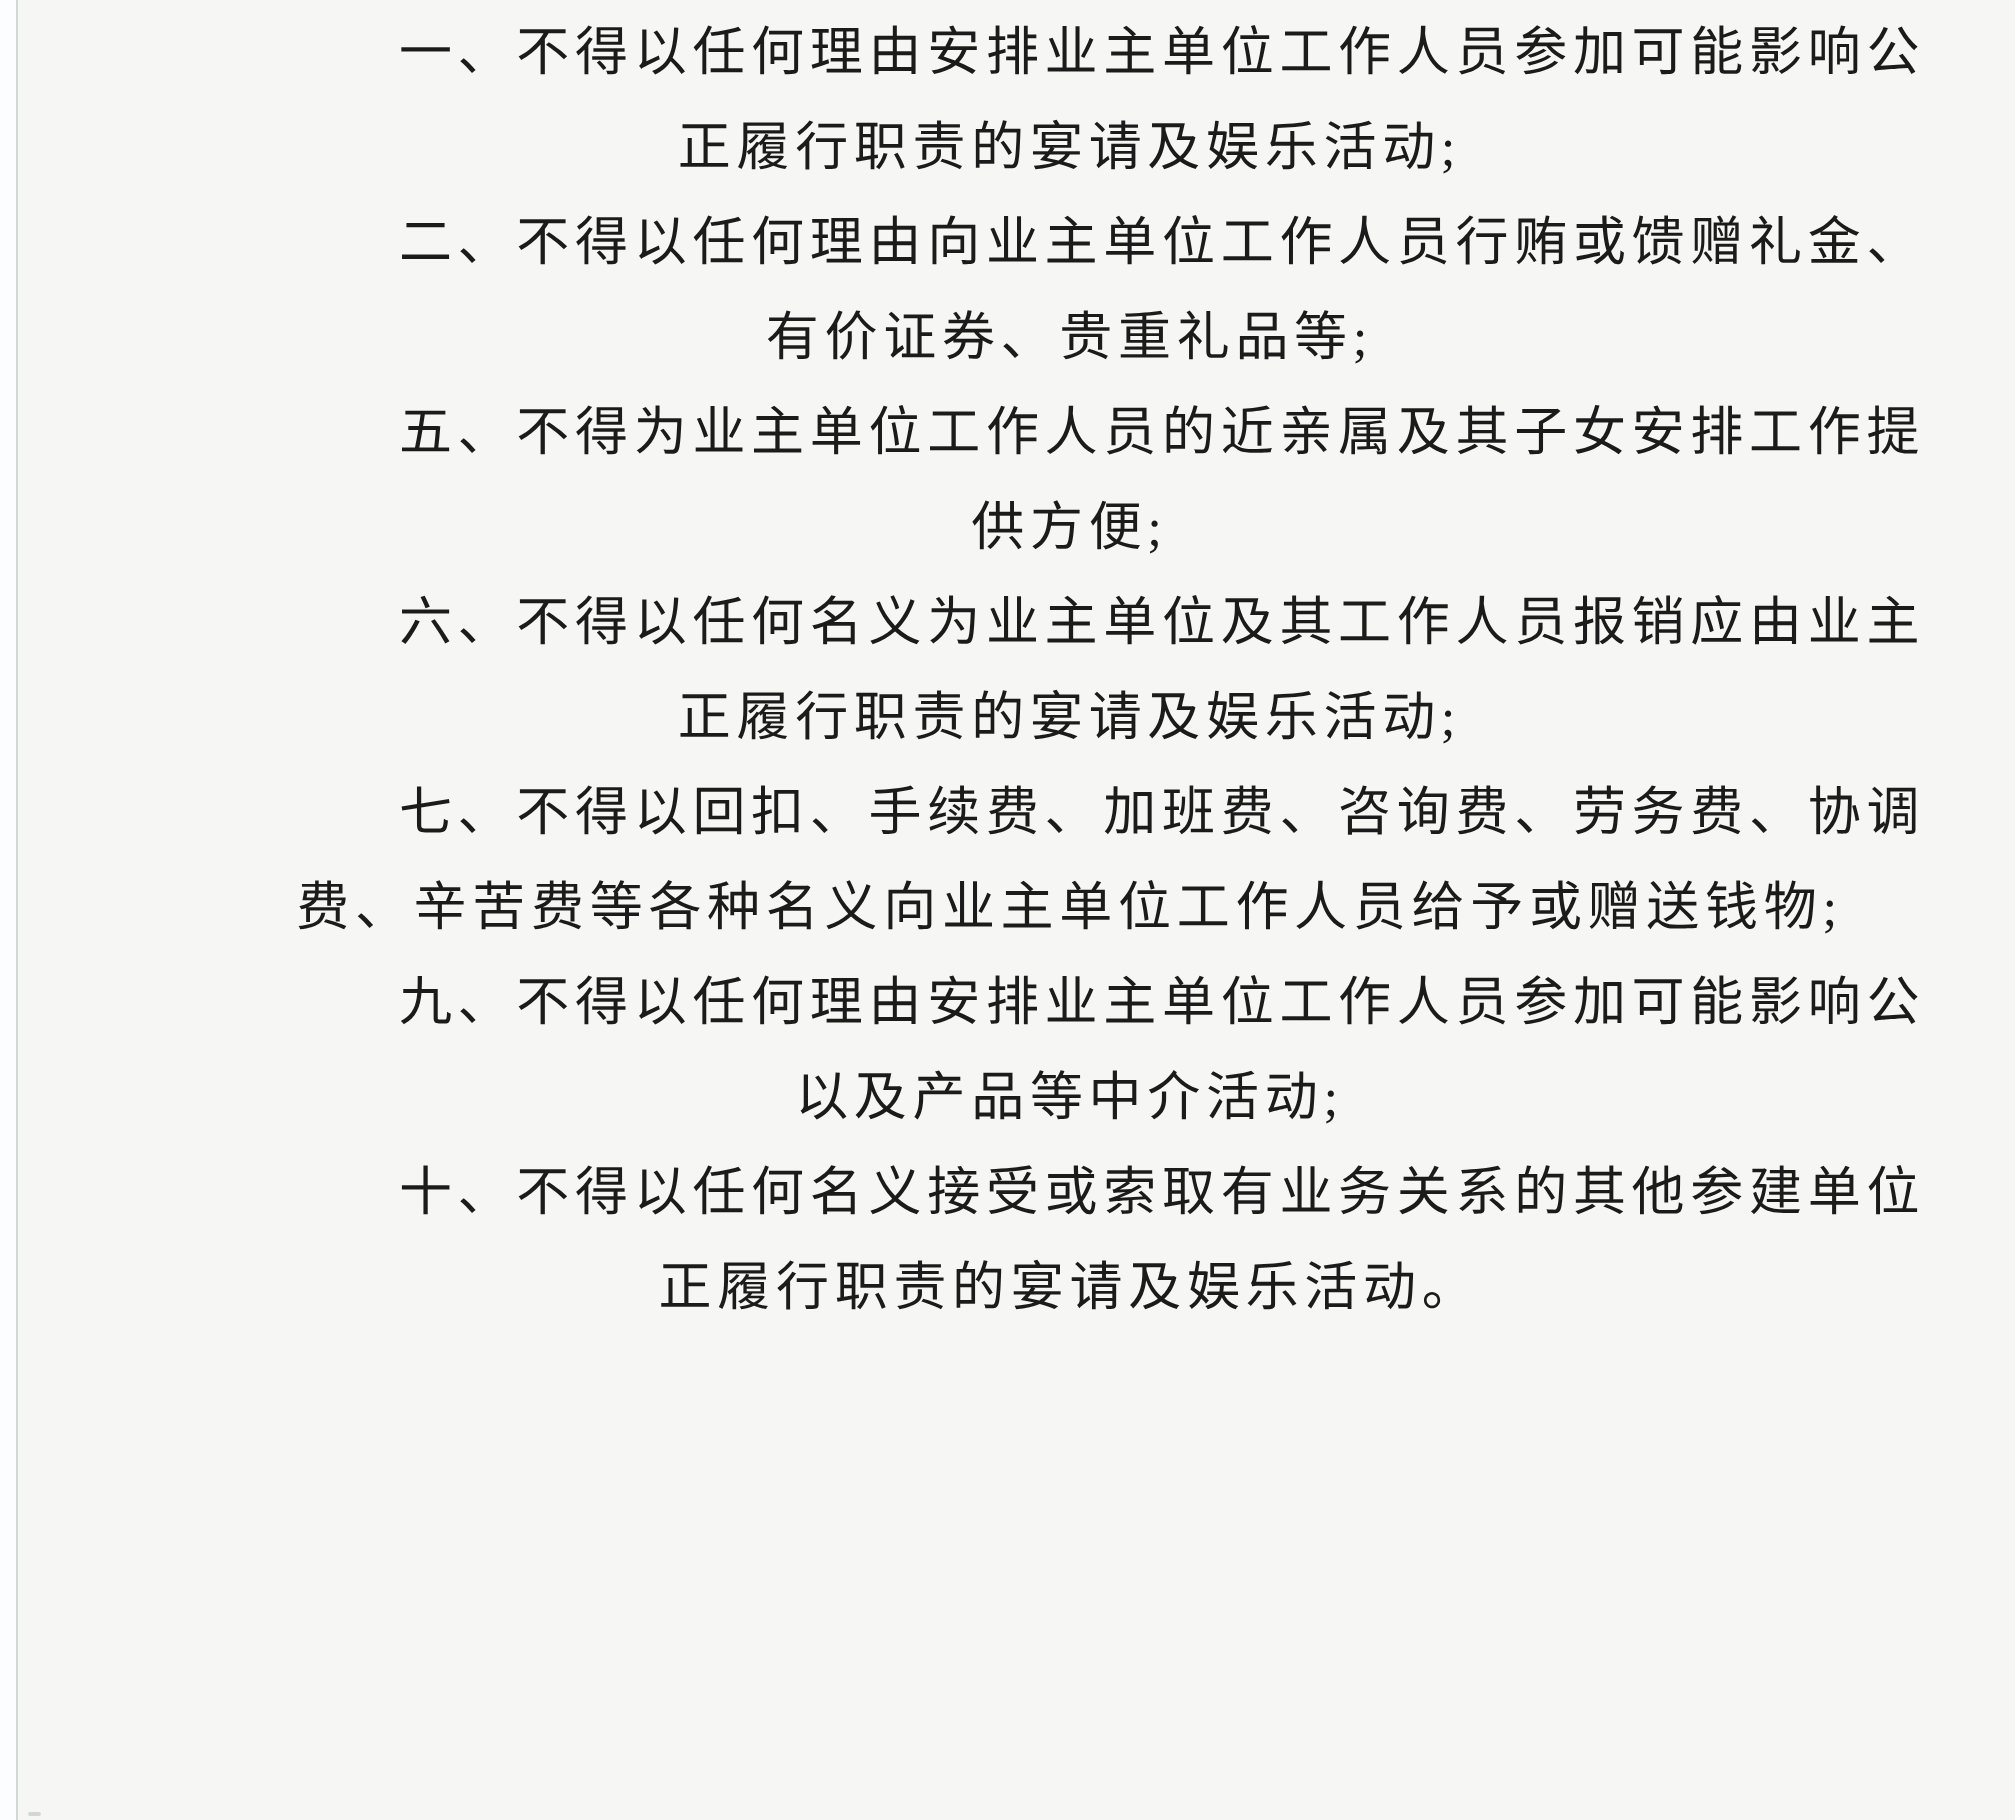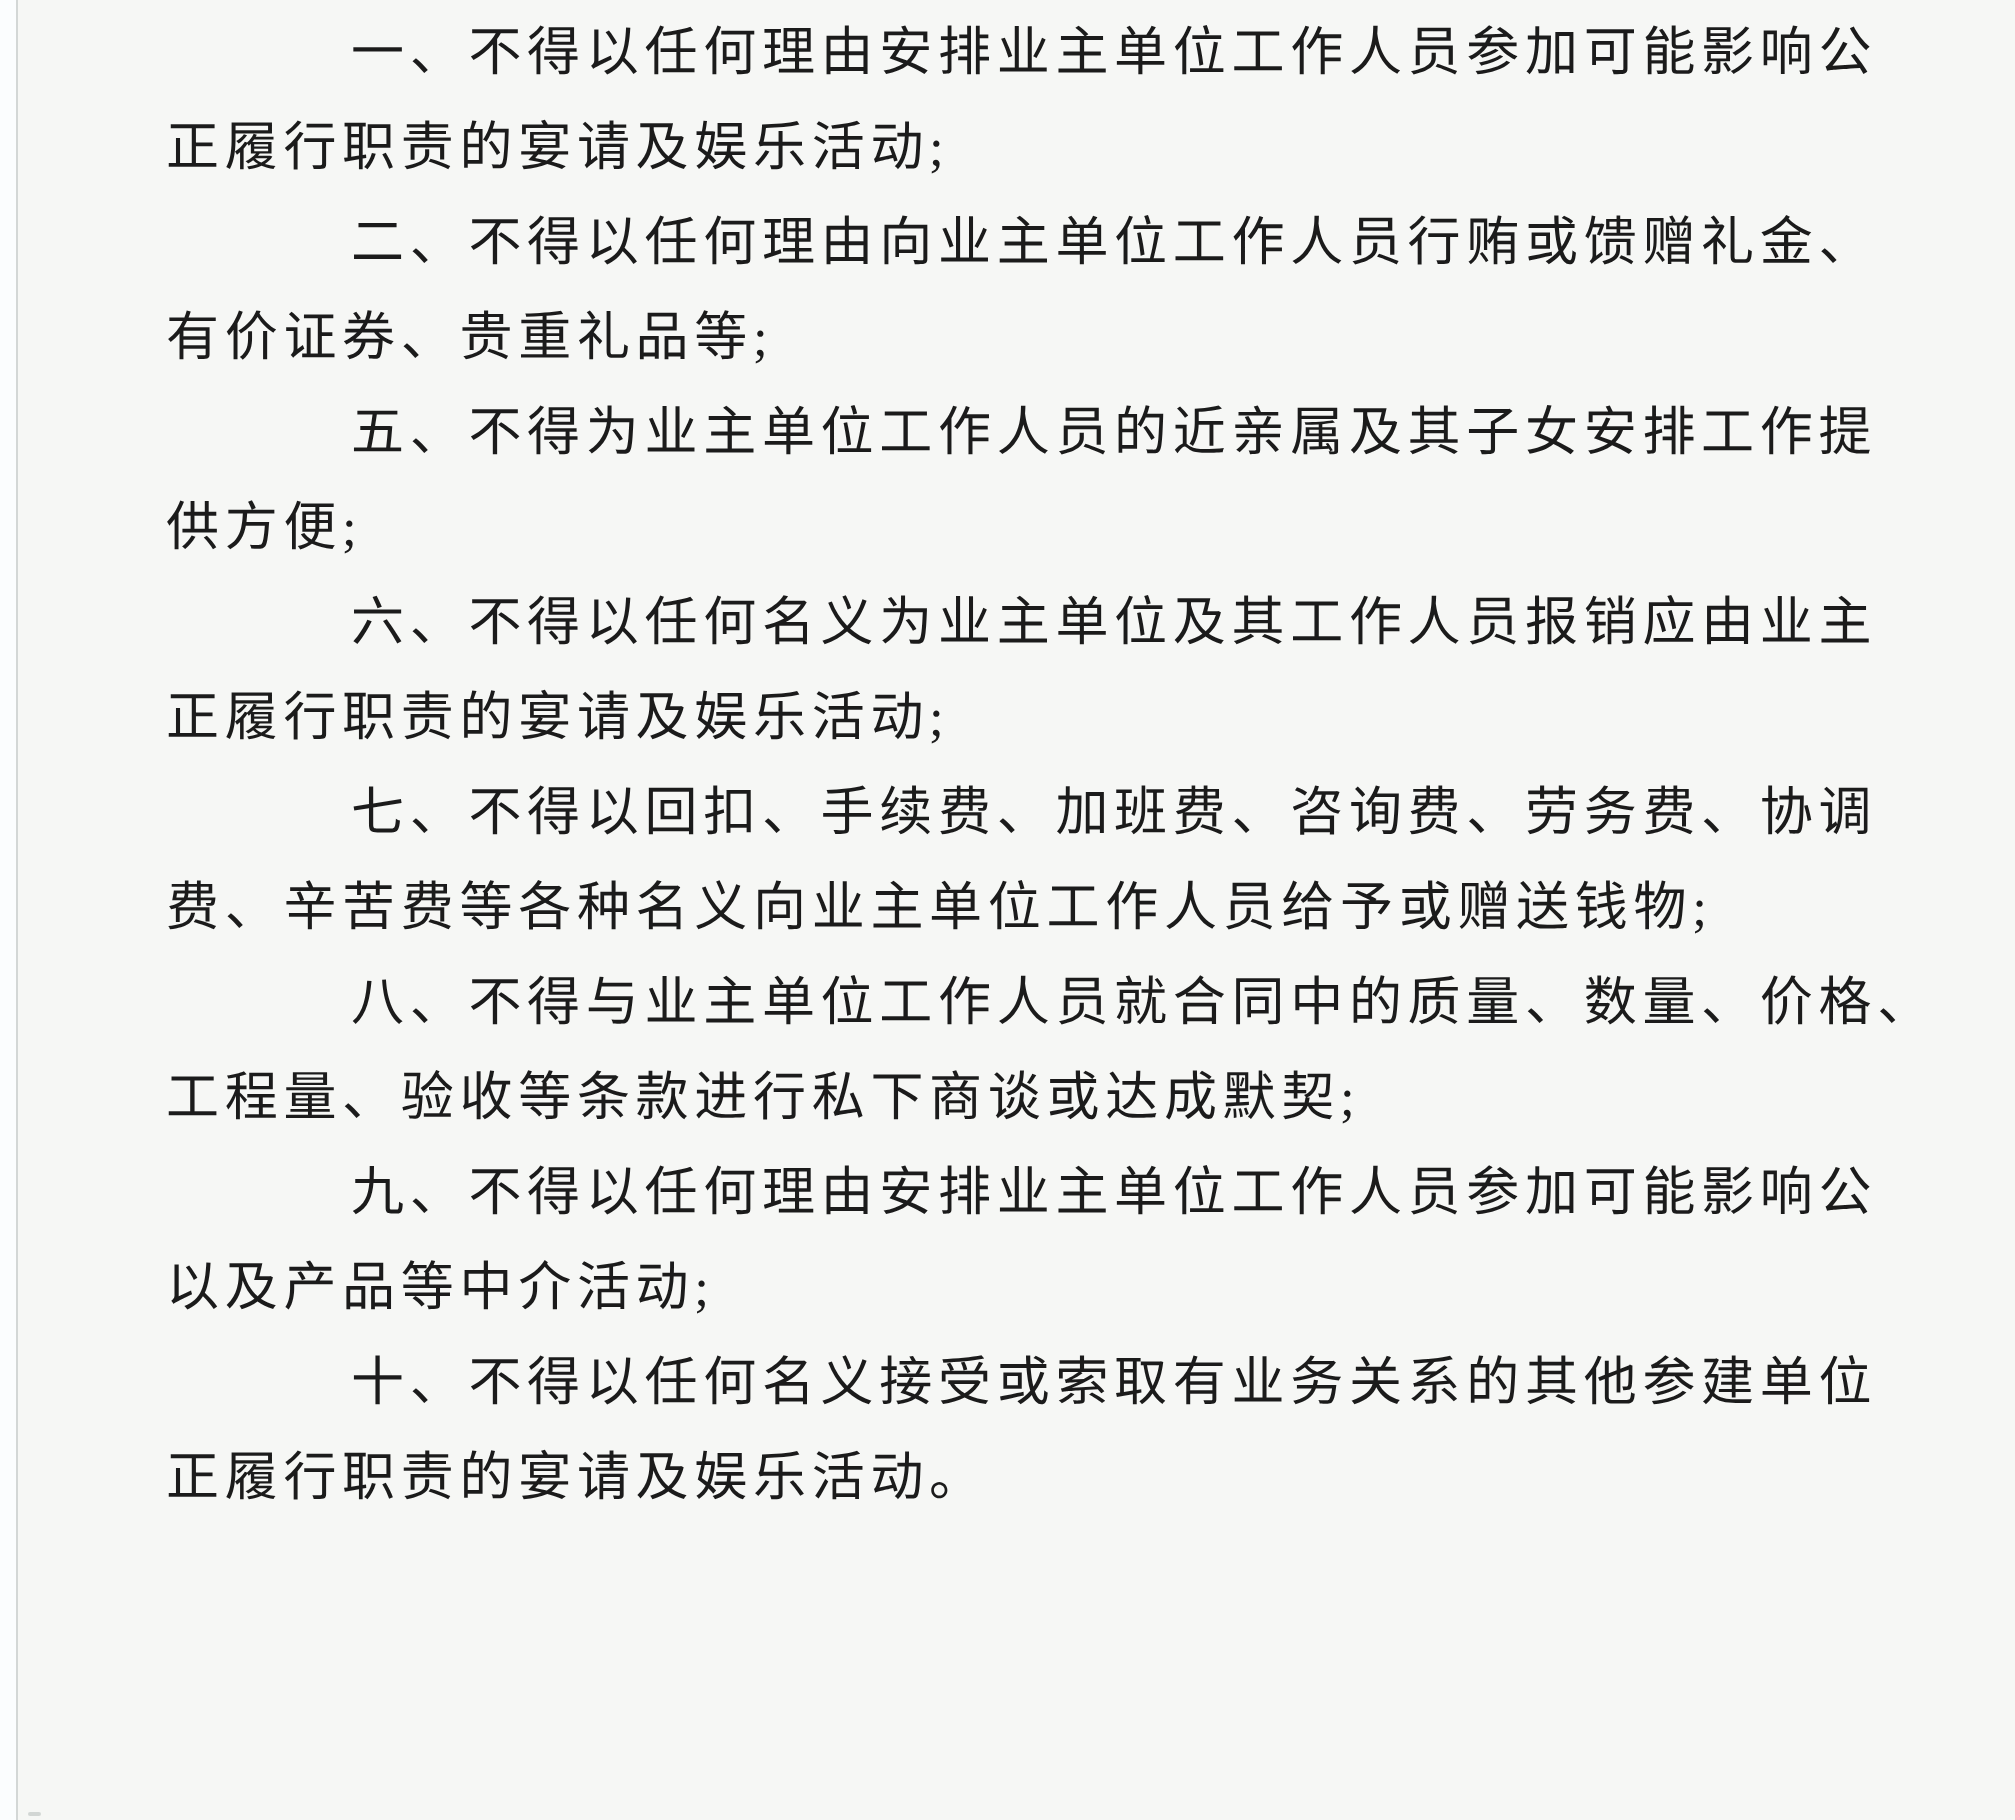--- a/index.html
+++ b/index.html
@@ -38,21 +38,21 @@
   
   .page-text {
     position: absolute;
     left: 166px;
     top: 4.9px;
     width: 1807px;
     color: #1b1b1b;
     font-size: 53px;
     line-height: 95px;
     letter-spacing: 5.7px;
-    text-align: left;
+    text-align: center;
   }
   p.clause {
     margin: 0;
     padding: 0;
     white-space: pre-line;   
     text-indent: 185px;      
   }
 </style>
 </head>
 <body>
@@ -65,20 +65,18 @@
   <p class="clause">一、不得以任何理由安排业主单位工作人员参加可能影响公
 正履行职责的宴请及娱乐活动;</p>
   <p class="clause">二、不得以任何理由向业主单位工作人员行贿或馈赠礼金、
 有价证券、贵重礼品等;</p>
   <p class="clause">五、不得为业主单位工作人员的近亲属及其子女安排工作提
 供方便;</p>
   <p class="clause">六、不得以任何名义为业主单位及其工作人员报销应由业主
 正履行职责的宴请及娱乐活动;</p>
   <p class="clause">七、不得以回扣、手续费、加班费、咨询费、劳务费、协调
 费、辛苦费等各种名义向业主单位工作人员给予或赠送钱物;</p>
-  <p class="clause">八、不得与业主单位工作人员就合同中的质量、数量、价格、
-工程量、验收等条款进行私下商谈或达成默契;</p>
   <p class="clause">九、不得以任何理由安排业主单位工作人员参加可能影响公
 以及产品等中介活动;</p>
   <p class="clause">十、不得以任何名义接受或索取有业务关系的其他参建单位
 正履行职责的宴请及娱乐活动。</p>
 </div>
 
 
 </body></html>

